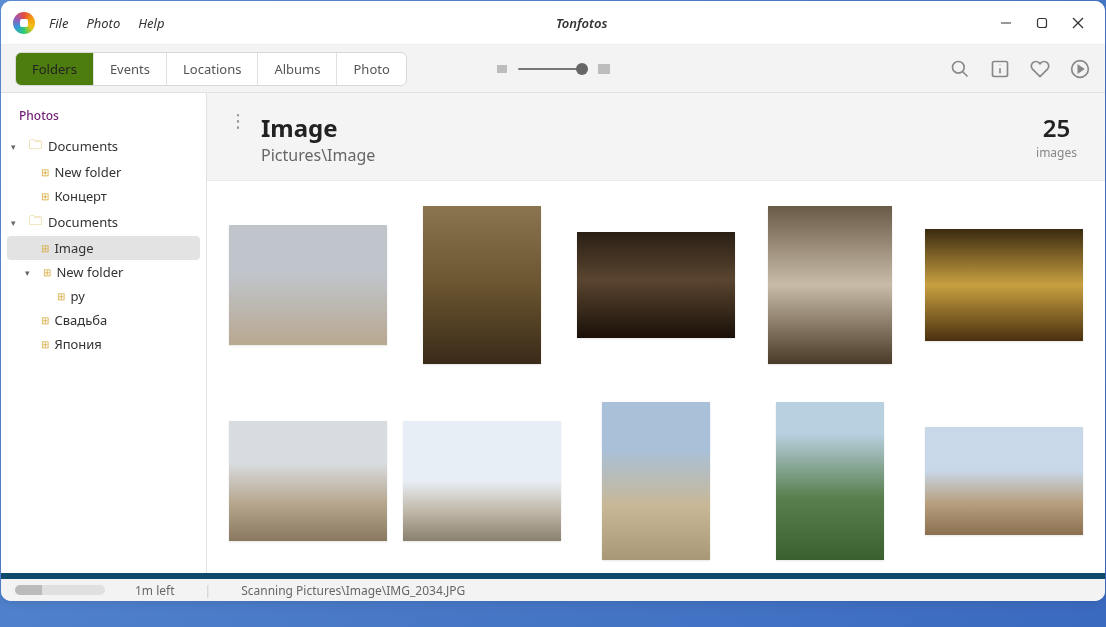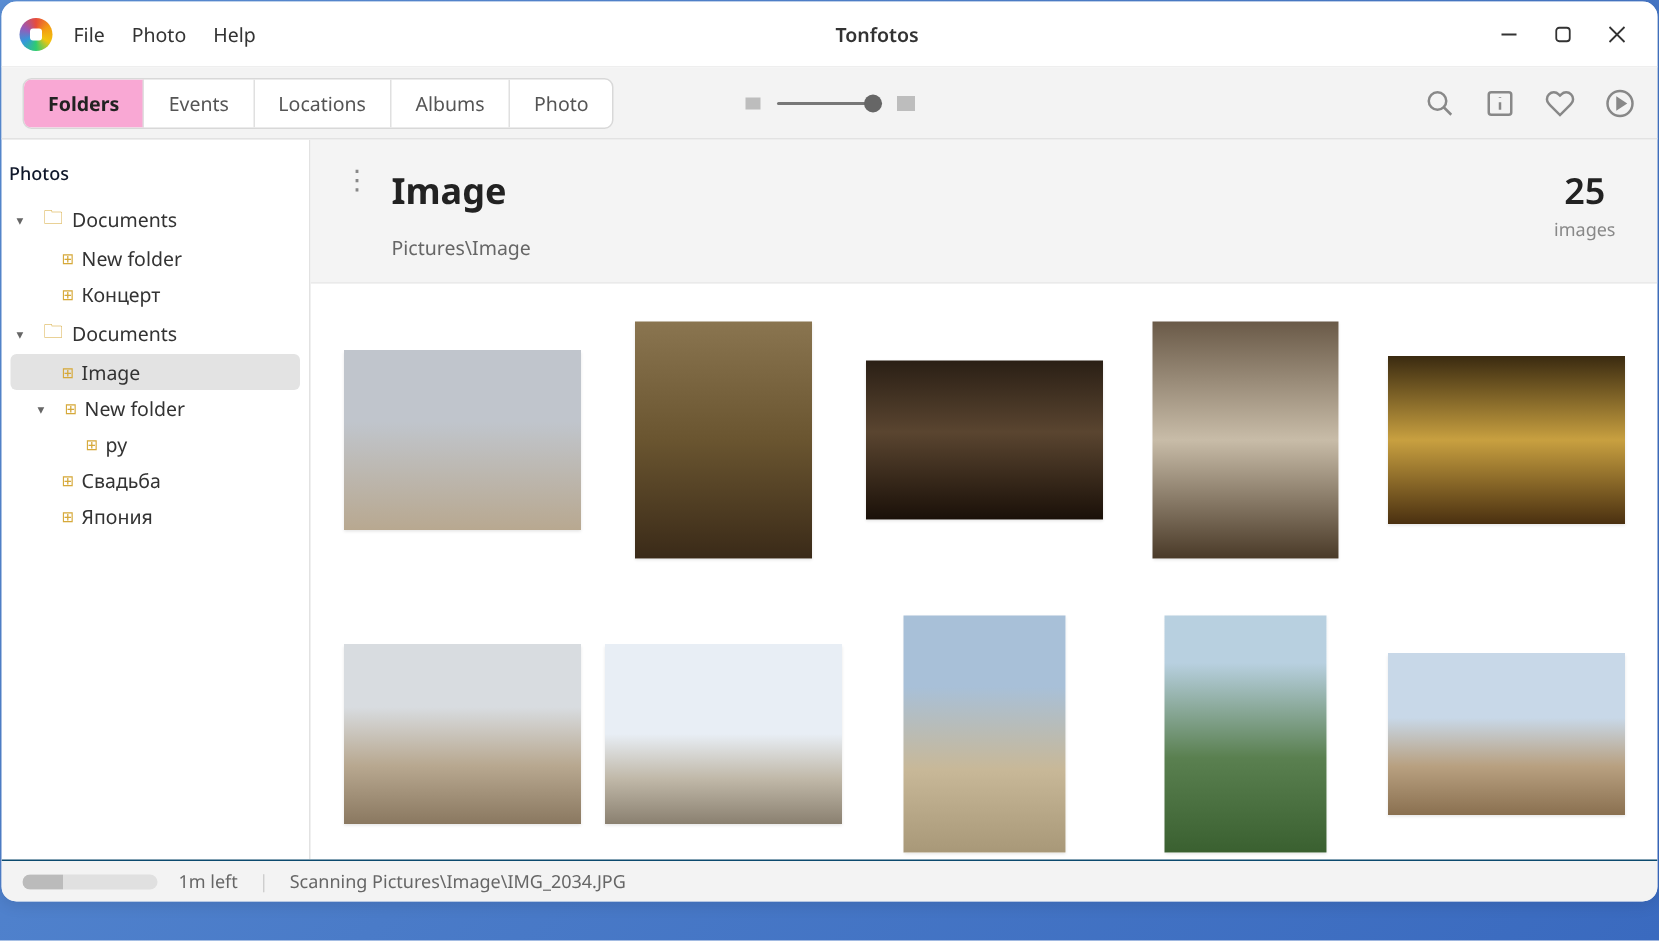--- a/index.html
+++ b/index.html
@@ -1,59 +1,59 @@
 <!DOCTYPE html>
 <html><head>
 <meta charset="utf-8">
 <style>
 * { box-sizing: border-box; margin: 0; padding: 0; font-family: -apple-system, 'Segoe UI', system-ui, sans-serif; }
 body { background: linear-gradient(135deg, #5b8fd6 0%, #4a7bc8 50%, #3a6abf 100%); width: 1106px; height: 627px; overflow: hidden; padding: 0; }
 .window { background: #fff; width: 1104px; height: 600px; border-radius: 10px; margin: 1px; display: flex; flex-direction: column; box-shadow: 0 2px 10px rgba(0,0,0,0.1); overflow: hidden; }
-.titlebar { height: 44px; display: flex; align-items: center; padding: 0 8px 0 12px; background: #fff; border-bottom: 1px solid #eee; }
+.titlebar { height: 44px; display: flex; align-items: center; padding: 0 8px 0 12px; background: #fff; border-bottom: 1px solid #eee; font-style: italic; }
 .logo { width: 22px; height: 22px; border-radius: 50%; background: conic-gradient(#e74c3c, #f39c12, #f1c40f, #2ecc71, #3498db, #9b59b6, #e74c3c); display: flex; align-items: center; justify-content: center; margin-right: 14px; }
 .logo::after { content: ''; width: 8px; height: 8px; background: #fff; border-radius: 2px; }
 .menu-items { display: flex; gap: 18px; font-size: 13px; color: #333; }
 .menu-item { cursor: pointer; }
 .app-title { flex: 1; text-align: center; font-size: 13px; font-weight: 600; color: #333; }
 .win-controls { display: flex; gap: 22px; padding-right: 12px; }
 .win-btn { width: 14px; height: 14px; display: flex; align-items: center; justify-content: center; cursor: pointer; color: #333; }
 .toolbar { height: 48px; background: #f3f3f3; border-bottom: 1px solid #e2e2e2; display: flex; align-items: center; padding: 0 14px; }
 .tabs { display: flex; border: 1px solid #d8d8d8; border-radius: 6px; overflow: hidden; background: #fff; }
 .tab { padding: 7px 16px; font-size: 13px; color: #555; border-right: 1px solid #e0e0e0; cursor: pointer; }
 .tab:last-child { border-right: none; }
-.tab.active { background: #f9a8d4; color: #222; font-weight: 700; }
+.tab.active { background: #4d7c0f; color: #222; font-weight: 400; }
 .zoom-ctrl { margin-left: auto; margin-right: auto; display: flex; align-items: center; gap: 10px; position: absolute; left: 50%; transform: translateX(-50%); }
 .zoom-icon { width: 12px; height: 12px; opacity: 0.5; }
 .slider-track { width: 70px; height: 2px; background: #777; position: relative; border-radius: 2px; }
 .slider-thumb { position: absolute; right: 0; top: -5px; width: 12px; height: 12px; background: #666; border-radius: 50%; }
 .right-tools { display: flex; gap: 18px; margin-left: auto; align-items: center; }
 .tool-icon { width: 22px; height: 22px; color: #888; cursor: pointer; display: flex; align-items: center; justify-content: center; }
 .body { flex: 1; display: flex; overflow: hidden; }
 .sidebar { width: 206px; border-right: 1px solid #e2e2e2; padding-top: 10px; overflow-y: auto; }
-.sidebar-title { font-size: 12px; color: #0f172a; padding: 4px 5px 8px; font-weight: 500; }
+.sidebar-title { font-size: 12px; color: #701a75; padding: 4px 18px 8px; font-weight: 500; }
 .tree-item { display: flex; align-items: center; padding: 3px 10px; font-size: 13px; color: #333; cursor: pointer; gap: 6px; }
 .tree-item.selected { background: #e3e3e3; border-radius: 4px; margin: 0 6px; padding-left: 4px; }
 .chev { width: 12px; font-size: 9px; color: #666; }
 .folder-icon { color: #d6a93a; }
 .grid-icon { color: #d6a93a; font-size: 10px; letter-spacing: -1px; }
 .indent-1 { padding-left: 40px; }
 .indent-2-chev { padding-left: 24px; }
 .indent-3 { padding-left: 56px; }
 .content { flex: 1; display: flex; flex-direction: column; overflow: hidden; }
 .content-header { padding: 18px 28px 14px 20px; display: flex; align-items: flex-start; background: #f4f4f4; border-bottom: 1px solid #eaeaea; }
 .more-dots { color: #888; font-size: 18px; line-height: 6px; padding: 6px 14px 0 2px; cursor: pointer; }
 .header-text h1 { font-size: 24px; font-weight: 700; color: #222; }
-.breadcrumb { font-size: 13px; color: #666; margin-top: 12px; }
+.breadcrumb { font-size: 16px; color: #666; margin-top: 0; }
 .count-box { margin-left: auto; text-align: right; }
 .count-num { font-size: 24px; font-weight: 600; color: #222; text-align: center; }
 .count-label { font-size: 12px; color: #888; }
 .grid { flex: 1; padding: 24px 22px; display: grid; grid-template-columns: repeat(5, 1fr); grid-auto-rows: 160px; gap: 36px 16px; overflow-y: auto; }
 .thumb { display: flex; align-items: center; justify-content: center; }
 .thumb-img { background: #888; box-shadow: 0 1px 2px rgba(0,0,0,0.1); }
-.statusbar { height: 28px; background: #f3f3f3; border-top: 1px solid #0c4a6e; display: flex; align-items: center; padding: 0 14px; font-size: 12px; color: #666; gap: 14px; }
+.statusbar { height: 28px; background: #f3f3f3; border-top: 6px solid #0c4a6e; display: flex; align-items: center; padding: 0 14px; font-size: 12px; color: #666; gap: 30px; }
 .progress { width: 90px; height: 10px; background: #e0e0e0; border-radius: 5px; overflow: hidden; }
 .progress-fill { width: 30%; height: 100%; background: #bbb; }
 .sep { color: #ccc; }
 </style>
 </head>
 <body>
 
 <div class="window">
   <div class="titlebar">
     <div class="logo"></div>

